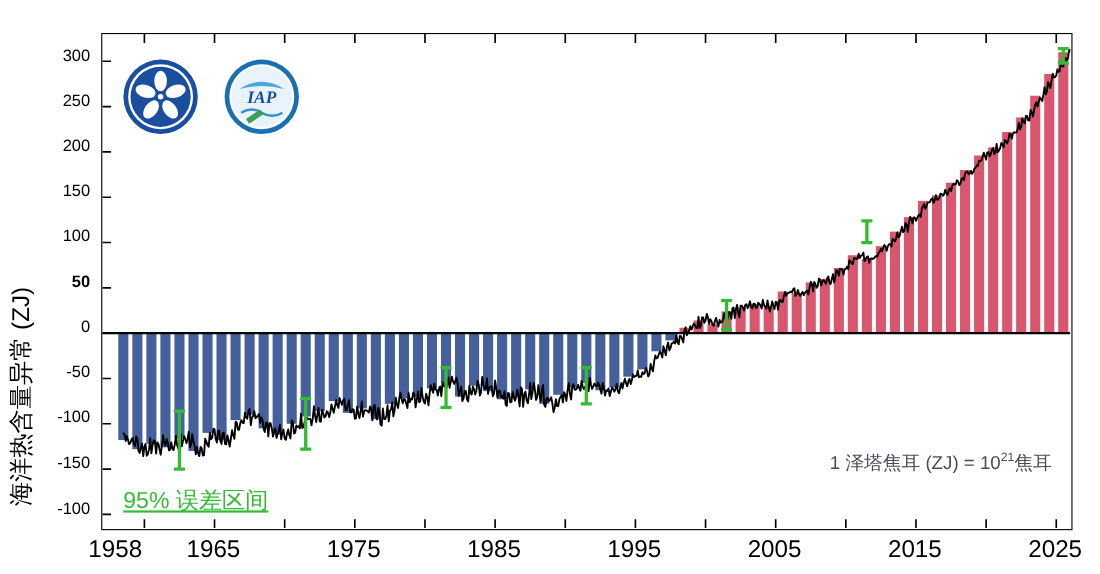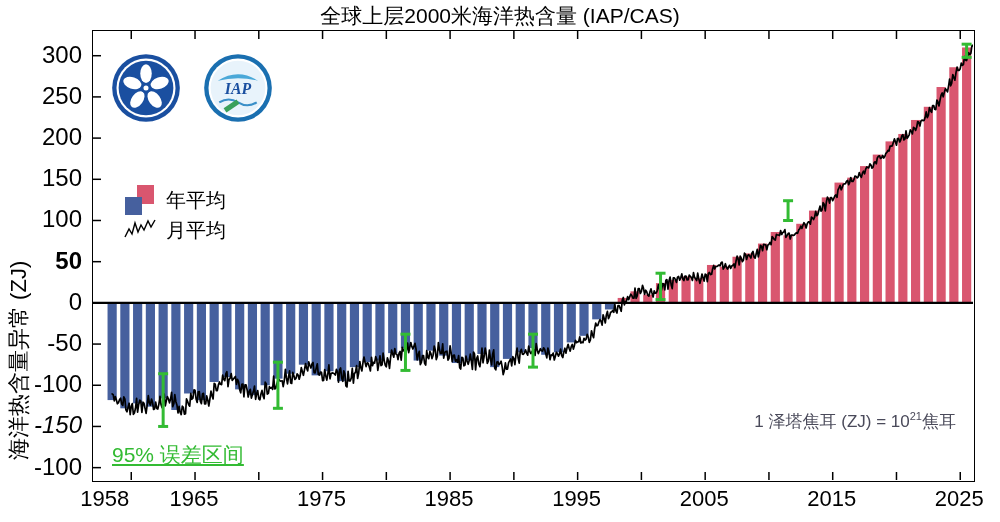--- a/index.html
+++ b/index.html
@@ -12,21 +12,21 @@
     font-size:21px;color:#000;letter-spacing:0px;white-space:nowrap;
   }
 
   #plot-frame{
     position:absolute;left:92px;top:30px;width:883px;height:452px;
     border:1.5px solid #000;box-sizing:border-box;background:#fff;
   }
   #plot-svg{position:absolute;left:0;top:0;}
 
   .ytick-label{
-    position:absolute;right:1000px;text-align:right;font-size:24px;color:#000;
+    position:absolute;right:1000px;text-align:right;font-size:15px;color:#000;
     white-space:nowrap;line-height:1;
   }
   #ylabels{position:absolute;left:0;top:30px;width:86px;height:452px;}
   #ylabels .ytick-label{position:absolute;right:4px;}
 
   #ylabel-axis{
     position:absolute;font-size:22px;color:#000;white-space:nowrap;
     transform-origin:left top;transform:rotate(-90deg);
     left:4px;top:460px;
   }
@@ -58,33 +58,32 @@
 
   
   #logos{position:absolute;left:110px;top:52px;display:flex;gap:20px;}
   .logo{width:72px;height:72px;}
 </style>
 </head>
 <body>
 
 <div id="root">
 
-  <div id="chart-title">全球上层2000米海洋热含量 (IAP/CAS)</div>
 
   <div id="ylabels">
       <div class="ytick-label" style="top: 12.7156px;">300</div>
       <div class="ytick-label" style="top: 53.9083px;">250</div>
       <div class="ytick-label" style="top: 95.1009px;">200</div>
       <div class="ytick-label" style="top: 136.294px;">150</div>
       <div class="ytick-label" style="top: 177.486px;">100</div>
       <div class="ytick-label" style="top: 218.679px; font-weight: bold;">50</div>
       <div class="ytick-label" style="top: 259.872px;">0</div>
       <div class="ytick-label" style="top: 301.064px;">-50</div>
       <div class="ytick-label" style="top: 342.257px;">-100</div>
-      <div class="ytick-label" style="top: 383.45px; font-style: italic;">-150</div>
+      <div class="ytick-label" style="top: 383.45px;">-150</div>
       <div class="ytick-label" style="top: 424.642px;">-100</div>
     </div>
   <div id="ylabel-axis">海洋热含量异常 (ZJ)</div>
 
   <div id="plot-frame">
     <svg id="plot-svg" width="880" height="449" viewBox="0 0 880 449">
         <rect x="14.539130434782608" y="271.8715596330275" width="9.182608695652174" height="97.21467889908257" fill="#46609e"></rect>
         <rect x="27.292753623188403" y="271.8715596330275" width="9.182608695652174" height="105.45321100917431" fill="#46609e"></rect>
         <rect x="40.04637681159421" y="271.8715596330275" width="9.182608695652174" height="100.51009174311929" fill="#46609e"></rect>
         <rect x="52.8" y="271.8715596330275" width="9.182608695652174" height="103.80550458715595" fill="#46609e"></rect>
@@ -261,35 +260,20 @@
       <circle cx="50" cy="50" r="47" fill="#1a6fb0"></circle>
       <circle cx="50" cy="50" r="41" fill="#fff"></circle>
       <circle cx="50" cy="50" r="38" fill="#e8f3fb"></circle>
       <path d="M22 40 Q50 22 78 40 Q50 33 22 40Z" fill="#4aa8d8"></path>
       <text x="50" y="58" font-size="22" font-style="italic" font-weight="bold" text-anchor="middle" fill="#1a4fa0" font-family="'Liberation Serif',serif">IAP</text>
       <path d="M24 70 Q37 62 50 70 Q63 78 76 70" stroke="#3a8fc8" stroke-width="3" fill="none"></path>
       <path d="M30 78 L48 66 L52 72 L34 84Z" fill="#3aa05a"></path>
     </svg>
   </div>
 
-  <div id="legend">
-    <div class="legend-row">
-      <span class="legend-swatch">
-        <span class="sw-red" style="background: rgb(217, 86, 111);"></span>
-        <span class="sw-blue" style="background: rgb(70, 96, 158);"></span>
-      </span>
-      <span class="legend-text">年平均</span>
-    </div>
-    <div class="legend-row">
-      <svg class="legend-line" viewBox="0 0 34 30">
-        <path d="M2 22 L6 14 L9 19 L12 8 L15 17 L18 10 L21 15 L25 6 L28 12 L32 5" stroke="#000" stroke-width="1.4" fill="none"></path>
-      </svg>
-      <span class="legend-text">月平均</span>
-    </div>
-  </div>
 
   <div id="err-note" style="color: rgb(51, 187, 51);">95% 误差区间</div>
 
   <div id="baseline-note" style="color: rgb(74, 74, 90);">
     <div><span>1 泽塔焦耳 (ZJ) = 10</span><sup>21</sup><span>焦耳</span></div>
   </div>
 
 </div>
 
 </body></html>

